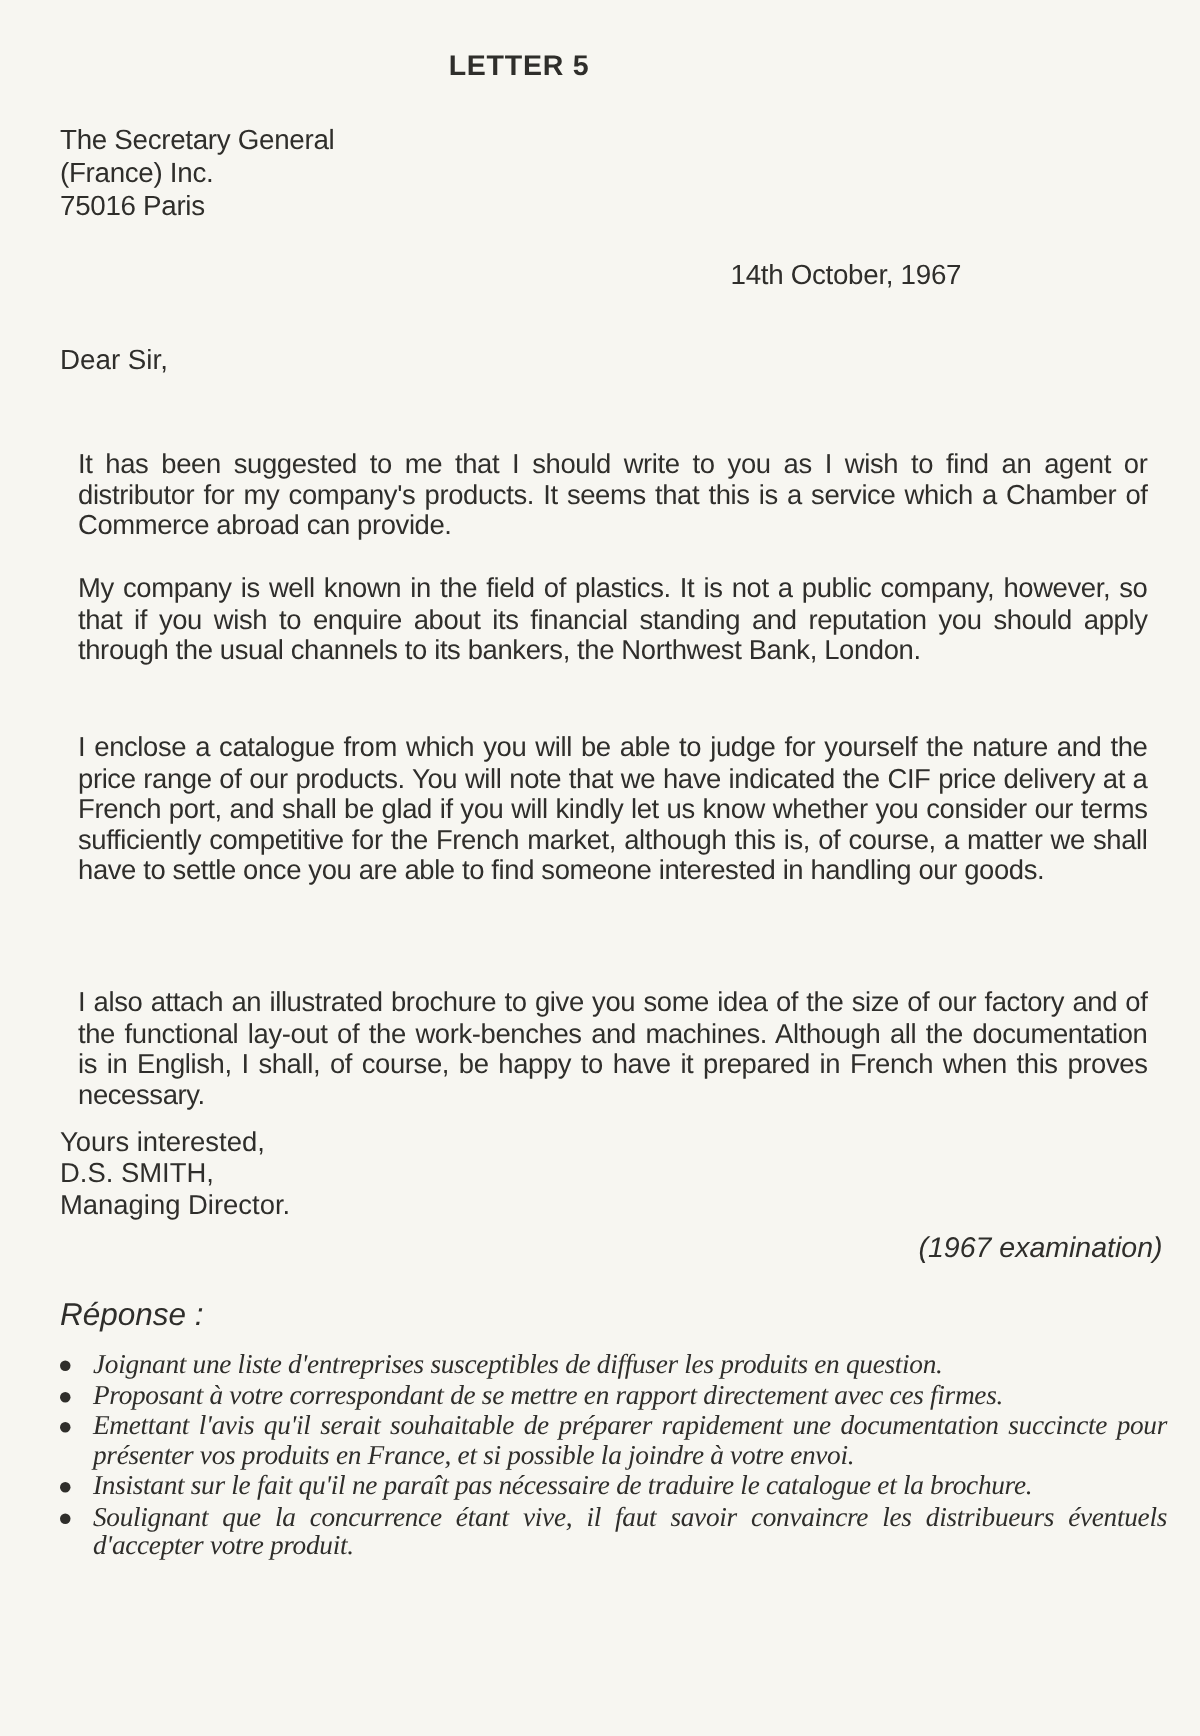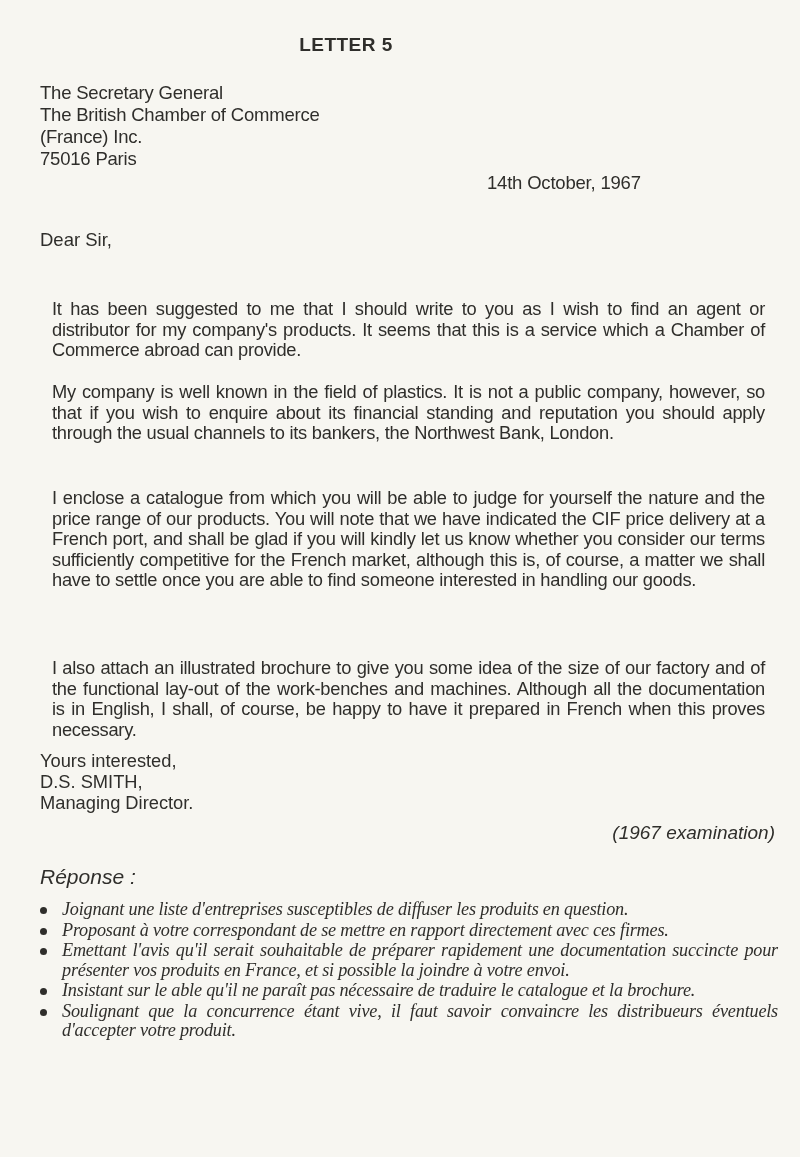--- a/index.html
+++ b/index.html
@@ -55,21 +55,20 @@
   }
 </style>
 </head>
 <body>
 
 <div class="page">
   <div class="title">LETTER 5</div>
 
   <div class="addr recipient">
     <div>The Secretary General</div>
-    <div>The British Chamber of Commerce</div>
     <div>(France) Inc.</div>
     <div>75016 Paris</div>
   </div>
 
 
   <div class="date">14th October, 1967</div>
 
   <div class="salutation">Dear Sir,</div>
 
   <div class="body p1">
@@ -92,16 +91,16 @@
   </div>
 
   <div class="source">(1967 examination)</div>
 
   <div class="reponse-label">Réponse :</div>
 
   <ul class="reponse-list">
     <li><span class="bullet"></span><span>Joignant une liste d'entreprises susceptibles de diffuser les produits en question.</span></li>
     <li><span class="bullet"></span><span>Proposant à votre correspondant de se mettre en rapport directement avec ces firmes.</span></li>
     <li><span class="bullet"></span><span>Emettant l'avis qu'il serait souhaitable de préparer rapidement une documentation succincte pour présenter vos produits en France, et si possible la joindre à votre envoi.</span></li>
-    <li><span class="bullet"></span><span>Insistant sur le able qu'il ne paraît pas nécessaire de traduire le catalogue et la brochure.</span></li>
+    <li><span class="bullet"></span><span>Insistant sur le fait qu'il ne paraît pas nécessaire de traduire le catalogue et la brochure.</span></li>
     <li><span class="bullet"></span><span>Soulignant que la concurrence étant vive, il faut savoir convaincre les distribueurs éventuels d'accepter votre produit.</span></li>
   </ul>
 </div>
 
 </body></html>

